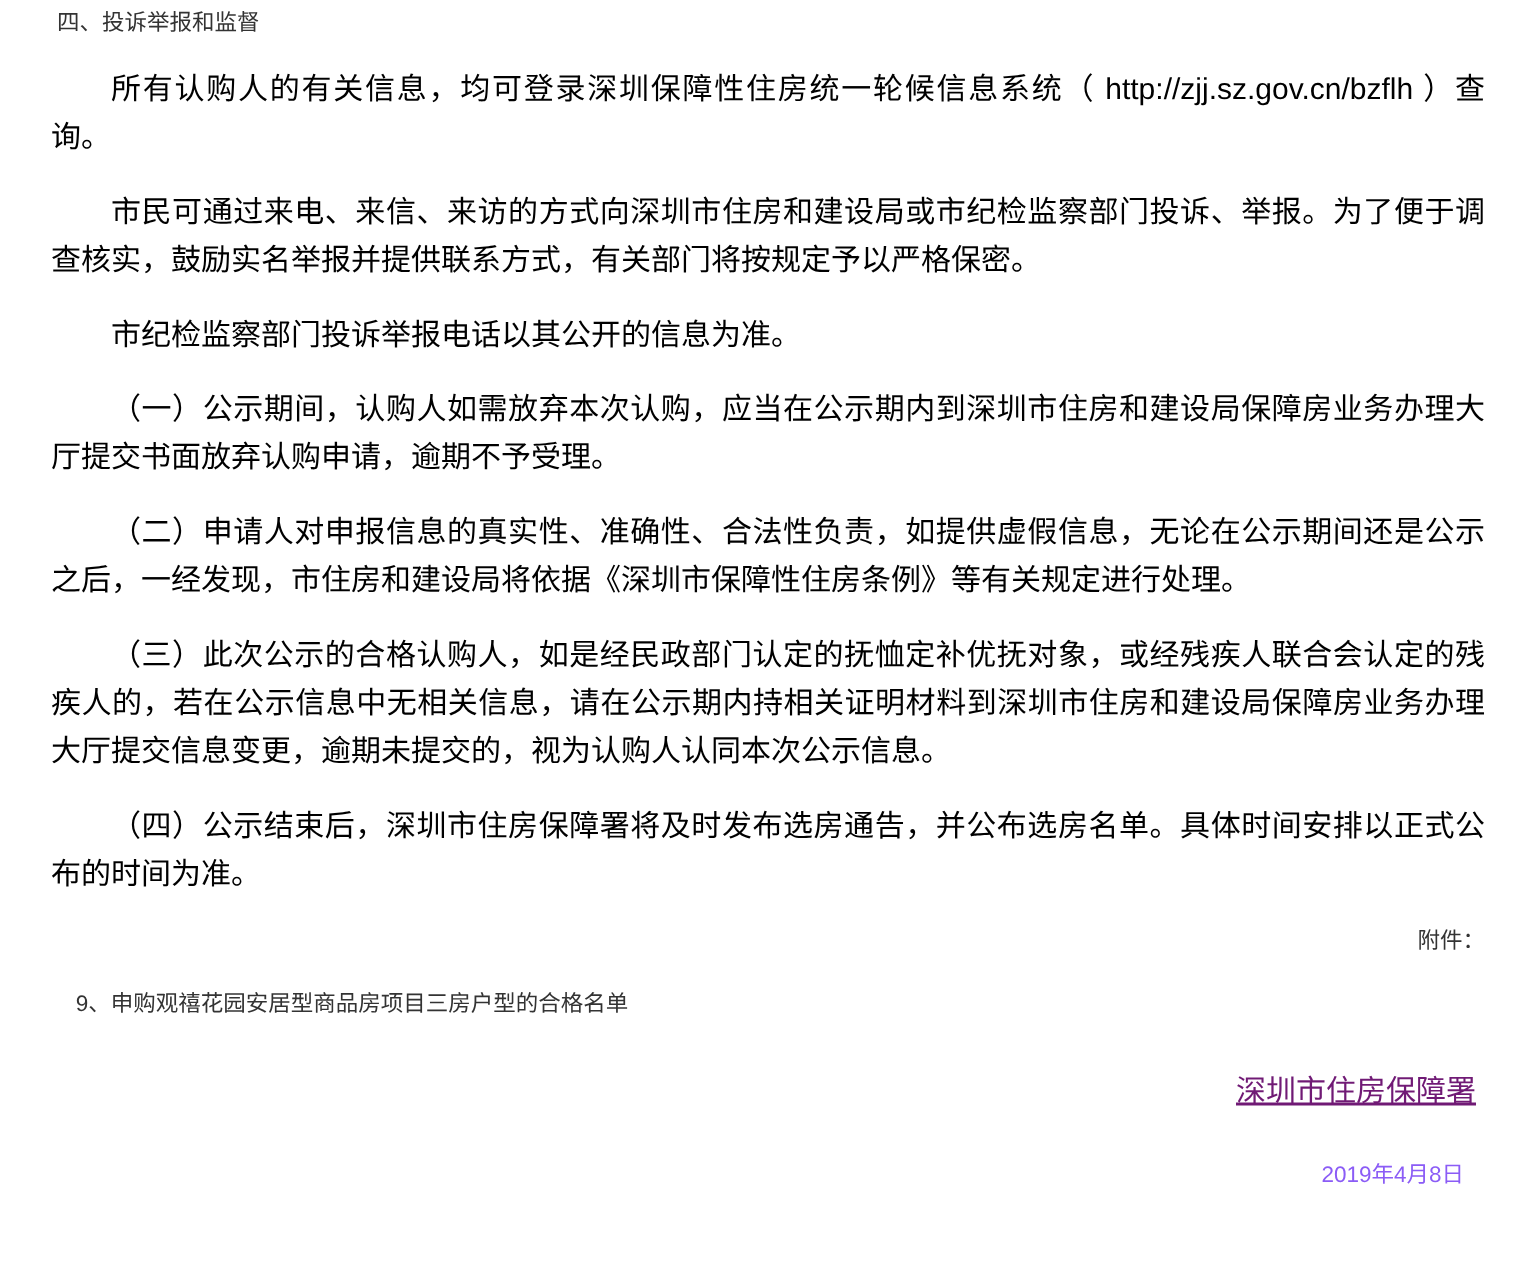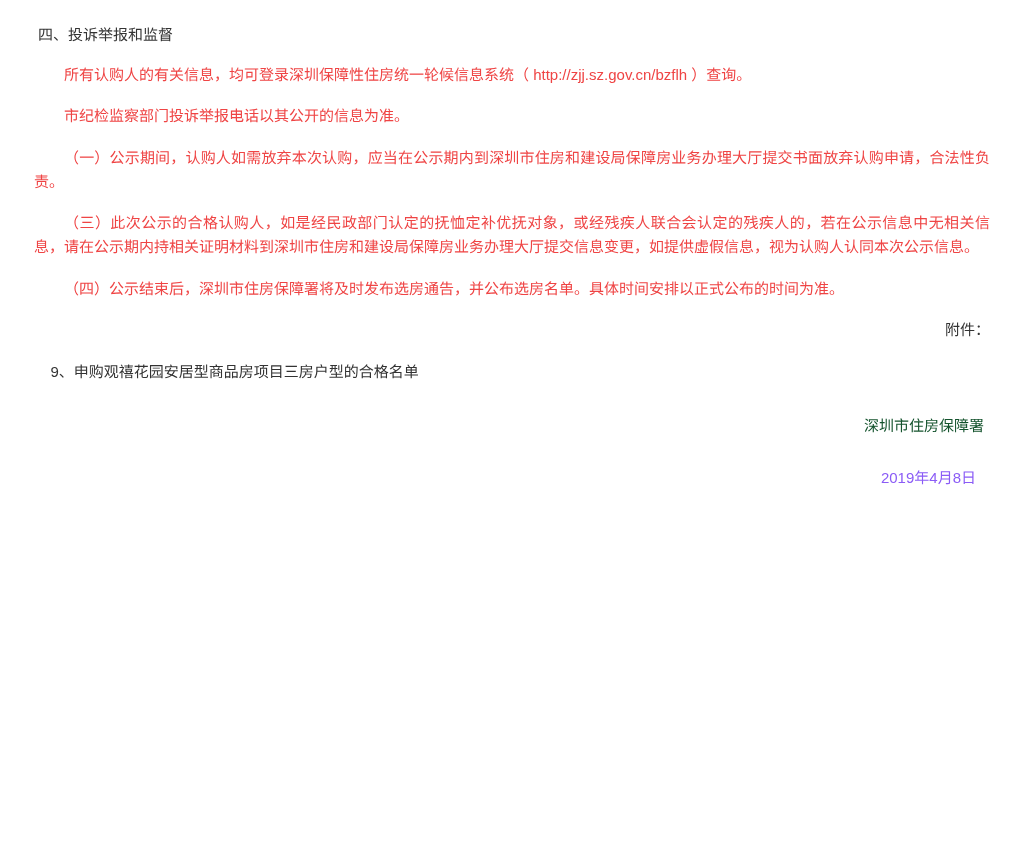--- a/index.html
+++ b/index.html
@@ -15,34 +15,34 @@
     color: #333333;
     font-size: 15px;
     line-height: 1.6;
     overflow: hidden;
   }
   .page {
     position: relative;
     width: 1024px;
     height: 852px;
     box-sizing: border-box;
-    padding: 23px 34px 0 34px;
+    padding: 4px 34px 0 34px;
   }
   .heading {
     font-size: 15px;
     color: #333333;
     margin: 0 0 16px 0;
     padding-left: 4px;
     font-weight: normal;
   }
   p.para {
     margin: 12px 0 17px 0;
     text-indent: 2em;
-    font-size: 15px;
-    color: #ef4444;
+    font-size: 20px;
+    color: #000000;
     line-height: 1.62;
     text-align: justify;
   }
   p.attach-label {
     margin: 0 0 18px 0;
     text-indent: 2em;
     font-size: 15px;
     color: #333333;
     text-align: right;
   }
@@ -51,48 +51,51 @@
     text-indent: 1.1em;
     font-size: 15px;
     color: #333333;
   }
   .sign-block {
     margin-top: 30px;
     text-align: right;
     padding-right: 6px;
   }
   .sign-org {
-    font-size: 15px;
-    color: #14532d;
+    font-size: 20px;
+    color: #701a75;
     margin: 0 0 28px 0;
+    text-decoration: underline;
   }
   .sign-date {
     font-size: 15px;
     color: #8b5cf6;
     margin: 0 8px 0 0;
   }
 </style>
 </head>
 <body>
 
 <div class="page">
 
   <h2 class="heading">四、投诉举报和监督</h2>
 
   <p class="para">所有认购人的有关信息，均可登录深圳保障性住房统一轮候信息系统（ http://zjj.sz.gov.cn/bzflh ）查询。</p>
 
+  <p class="para">市民可通过来电、来信、来访的方式向深圳市住房和建设局或市纪检监察部门投诉、举报。为了便于调查核实，鼓励实名举报并提供联系方式，有关部门将按规定予以严格保密。</p>
 
 
   <p class="para">市纪检监察部门投诉举报电话以其公开的信息为准。</p>
 
 
-  <p class="para">（一）公示期间，认购人如需放弃本次认购，应当在公示期内到深圳市住房和建设局保障房业务办理大厅提交书面放弃认购申请，合法性负责。</p>
+  <p class="para">（一）公示期间，认购人如需放弃本次认购，应当在公示期内到深圳市住房和建设局保障房业务办理大厅提交书面放弃认购申请，逾期不予受理。</p>
 
+  <p class="para">（二）申请人对申报信息的真实性、准确性、合法性负责，如提供虚假信息，无论在公示期间还是公示之后，一经发现，市住房和建设局将依据《深圳市保障性住房条例》等有关规定进行处理。</p>
 
-  <p class="para">（三）此次公示的合格认购人，如是经民政部门认定的抚恤定补优抚对象，或经残疾人联合会认定的残疾人的，若在公示信息中无相关信息，请在公示期内持相关证明材料到深圳市住房和建设局保障房业务办理大厅提交信息变更，如提供虚假信息，视为认购人认同本次公示信息。</p>
+  <p class="para">（三）此次公示的合格认购人，如是经民政部门认定的抚恤定补优抚对象，或经残疾人联合会认定的残疾人的，若在公示信息中无相关信息，请在公示期内持相关证明材料到深圳市住房和建设局保障房业务办理大厅提交信息变更，逾期未提交的，视为认购人认同本次公示信息。</p>
 
   <p class="para">（四）公示结束后，深圳市住房保障署将及时发布选房通告，并公布选房名单。具体时间安排以正式公布的时间为准。</p>
 
 
   <p class="attach-label">附件：</p>
 
 
   <p class="attach-item">9、申购观禧花园安居型商品房项目三房户型的合格名单</p>
 
   <div class="sign-block">

